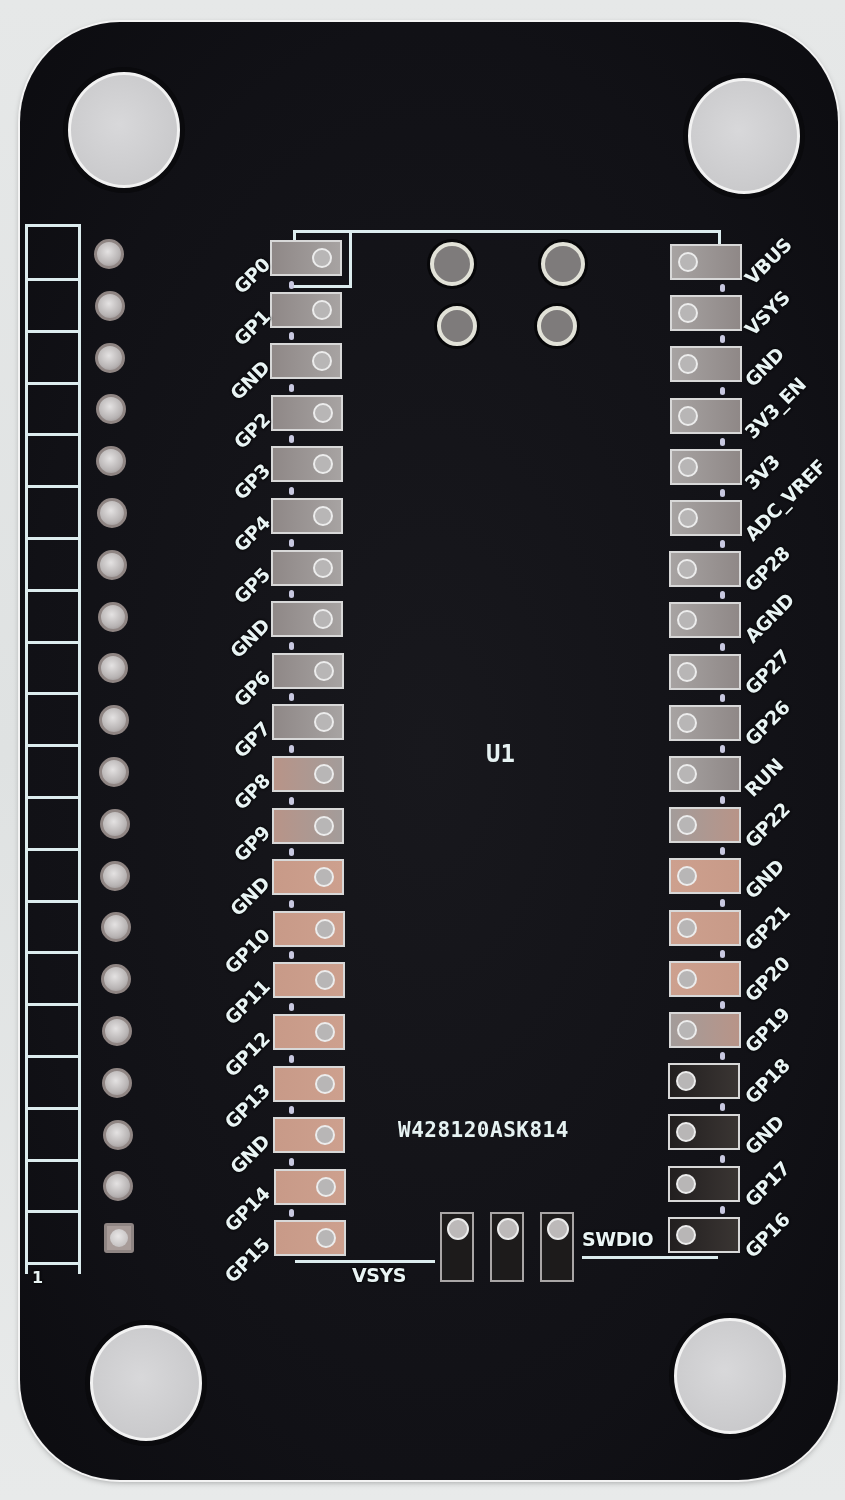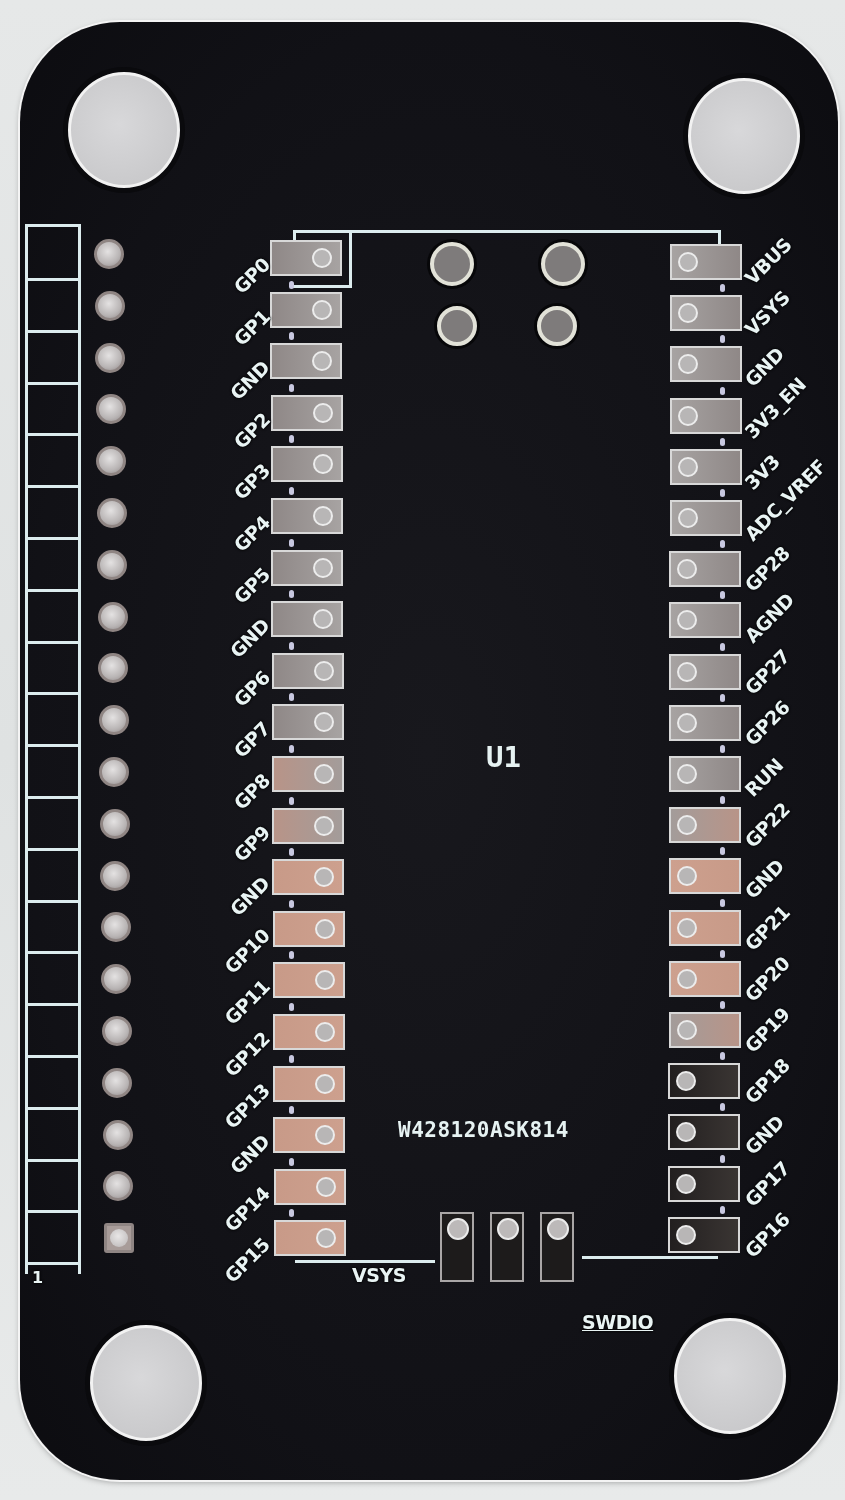--- a/index.html
+++ b/index.html
@@ -132,34 +132,34 @@
 <div class="silk" style="left:293px;top:230px;width:3px;height:10px;"></div>
 <div class="silk" style="left:718px;top:230px;width:3px;height:16px;"></div>
 <div class="silk" style="left:295px;top:1260px;width:140px;height:3px;"></div>
 <div class="silk" style="left:582px;top:1256px;width:136px;height:3px;"></div>
 
 <div class="usb-hole" style="left:430px;top:242px;width:44px;height:44px;"></div>
 <div class="usb-hole" style="left:541px;top:242px;width:44px;height:44px;"></div>
 <div class="usb-hole" style="left:437px;top:306px;width:40px;height:40px;"></div>
 <div class="usb-hole" style="left:537px;top:306px;width:40px;height:40px;"></div>
 
-<div class="center-text" style="left:486px;top:740px;font-size:29px;">U1</div>
+<div class="center-text" style="left:486px;top:740px;font-size:24px;">U1</div>
 <div class="center-text" style="left:398px;top:1118px;font-size:21px;letter-spacing:0.5px;">W428120ASK814</div>
 
 <div class="swd-pad" style="left:440px;top:1212px;">
     <div class="via"></div>
   </div>
 <div class="swd-pad" style="left:490px;top:1212px;">
     <div class="via"></div>
   </div>
 <div class="swd-pad" style="left:540px;top:1212px;">
     <div class="via"></div>
   </div>
 <div class="lbl" style="left:352px;top:1264px;transform:none;">VSYS</div>
-<div class="lbl" style="left:582px;top:1311px;transform:none;text-decoration:underline;">SWDIO</div>
+<div class="lbl" style="left:582px;top:1228px;transform:none;">SWDIO</div>
 
 <div id="left-col">
     <div class="pad" style="left: 270px; top: 240px; background: linear-gradient(90deg, rgb(143, 136, 135), rgb(167, 163, 162));">
       <div class="via" style="left: 40px;"></div>
     </div>
     <div class="lbl left" style="right: 579px; top: 250px;">GP0</div>
     <div class="pad" style="left: 270.2px; top: 292px; background: linear-gradient(90deg, rgb(143, 136, 135), rgb(167, 163, 162));">
       <div class="via" style="left: 40px;"></div>
     </div>
     <div class="lbl left" style="right: 579px; top: 302px;">GP1</div>

